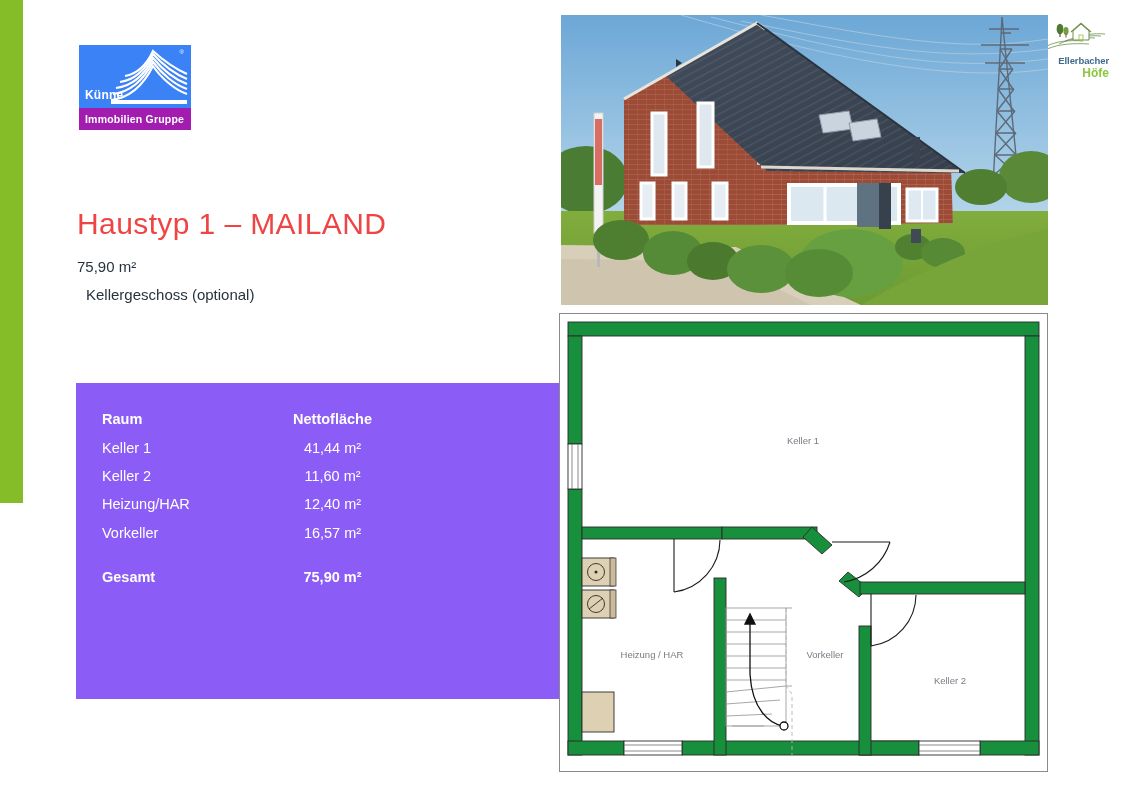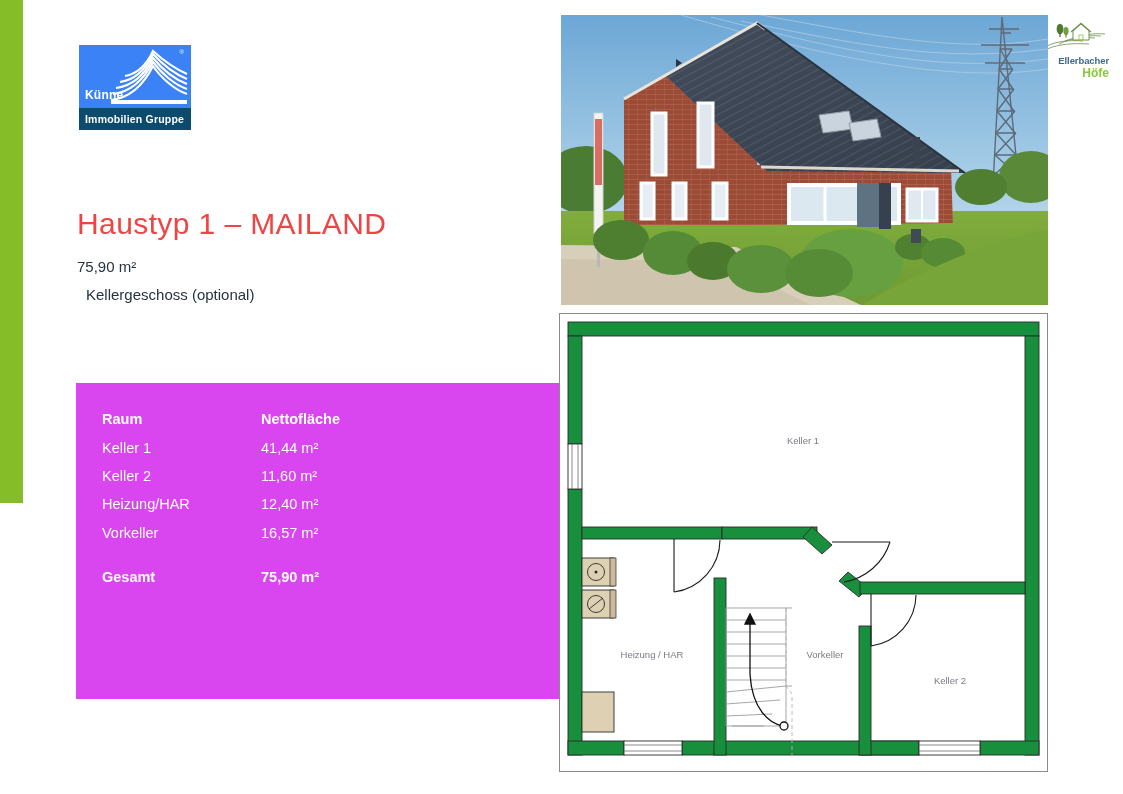--- a/index.html
+++ b/index.html
@@ -49,21 +49,21 @@
   }
   .kuenne-bldg { position: absolute; right: 2px; bottom: 2px; }
   .kuenne-reg {
     position: absolute;
     right: 7px; top: 4px;
     color: #ffffff;
     font-size: 6px;
   }
   .kuenne-sub {
     width: 112px; height: 22px;
-    background: #0c4a6e;
+    background: #a21caf;
     color: #ffffff;
     font-size: 10.5px;
     font-weight: bold;
     display: flex;
     align-items: center;
     padding-left: 6px;
     letter-spacing: .2px;
     text-align: right;
   }
 
@@ -110,37 +110,37 @@
     left: 86px; top: 286px;
     color: #273340;
     font-size: 15px;
   }
 
   
   .room-panel {
     position: absolute;
     left: 76px; top: 383px;
     width: 484px; height: 316px;
-    background: #d946ef;
+    background: #8b5cf6;
     color: #ffffff;
   }
   .room-table {
     position: absolute;
     left: 26px; top: 27px;
     width: 302px;
     border-collapse: collapse;
   }
   .room-table td {
     font-size: 14.5px;
     padding: 0 0 10px 0;
     line-height: 1.25;
     white-space: nowrap;
   }
   .room-table td.label { text-align: left; }
-  .room-table td.value { text-align: left; }
+  .room-table td.value { text-align: center; }
   .room-table tr.header td { font-weight: bold; padding-bottom: 11px; }
   .room-table tr.total td { font-weight: bold; }
   .room-table tr.spacer td { height: 16px; padding: 0; }
 
   
   .photo {
     position: absolute;
     left: 561px; top: 15px;
     width: 487px; height: 290px;
     overflow: hidden;

